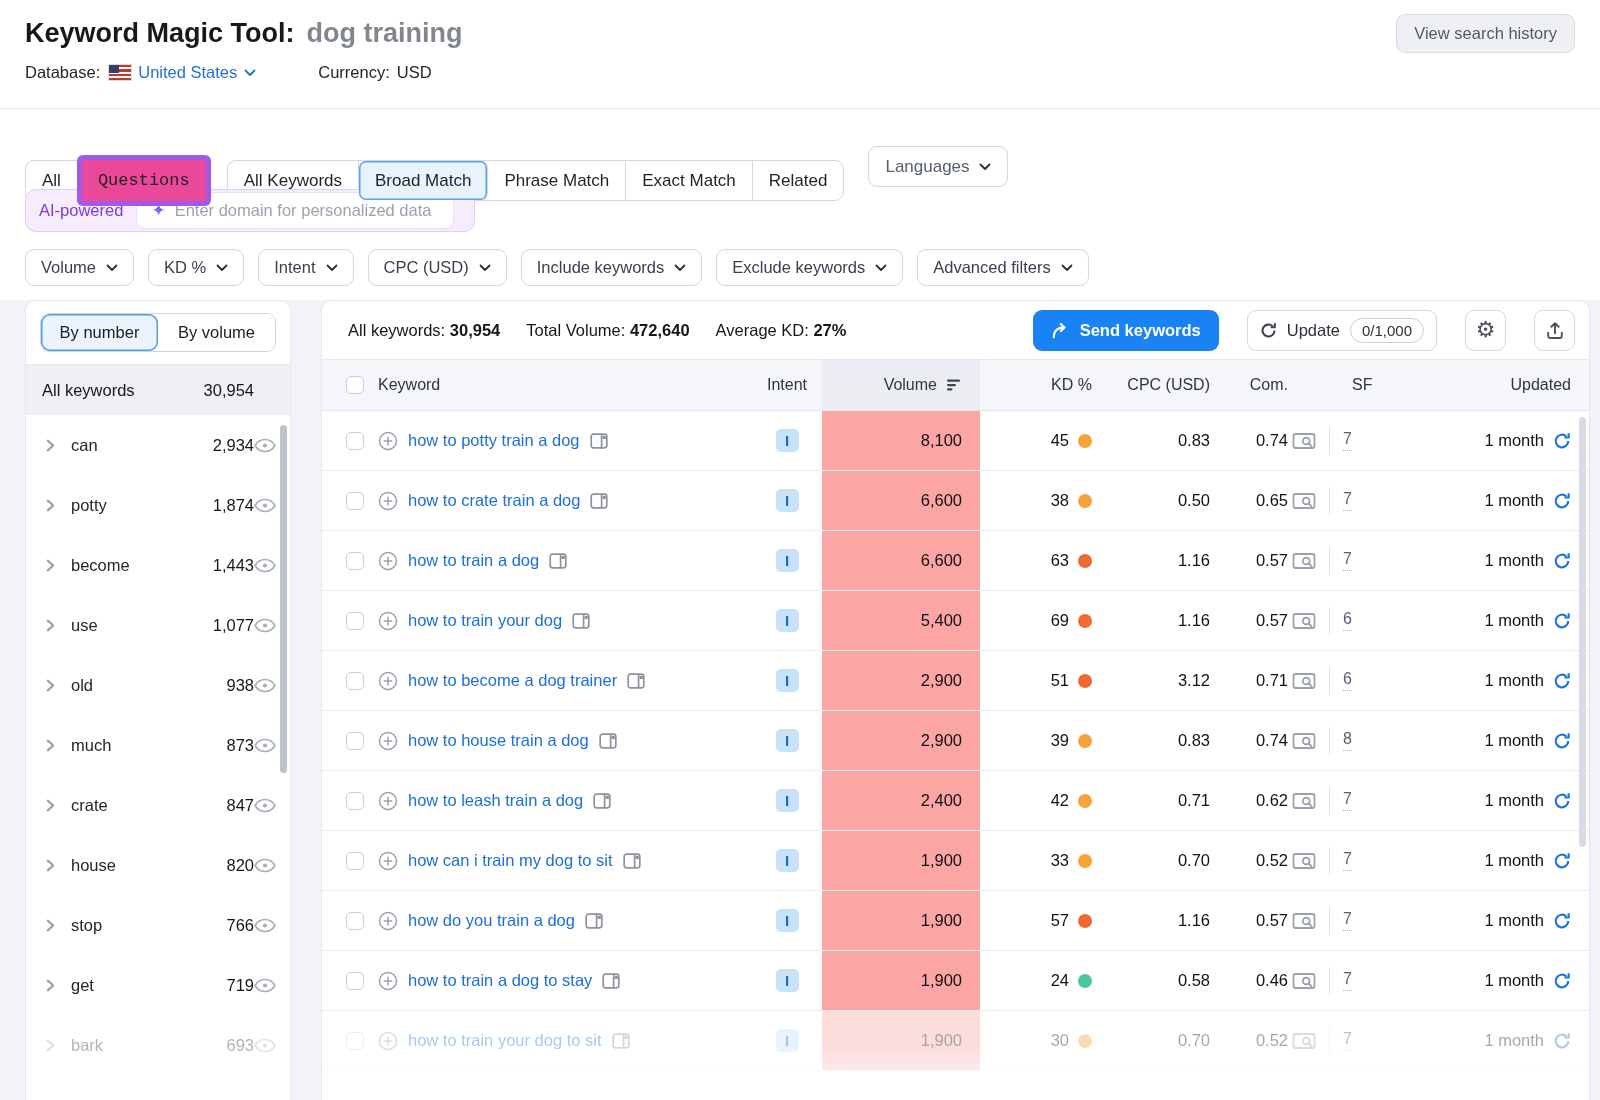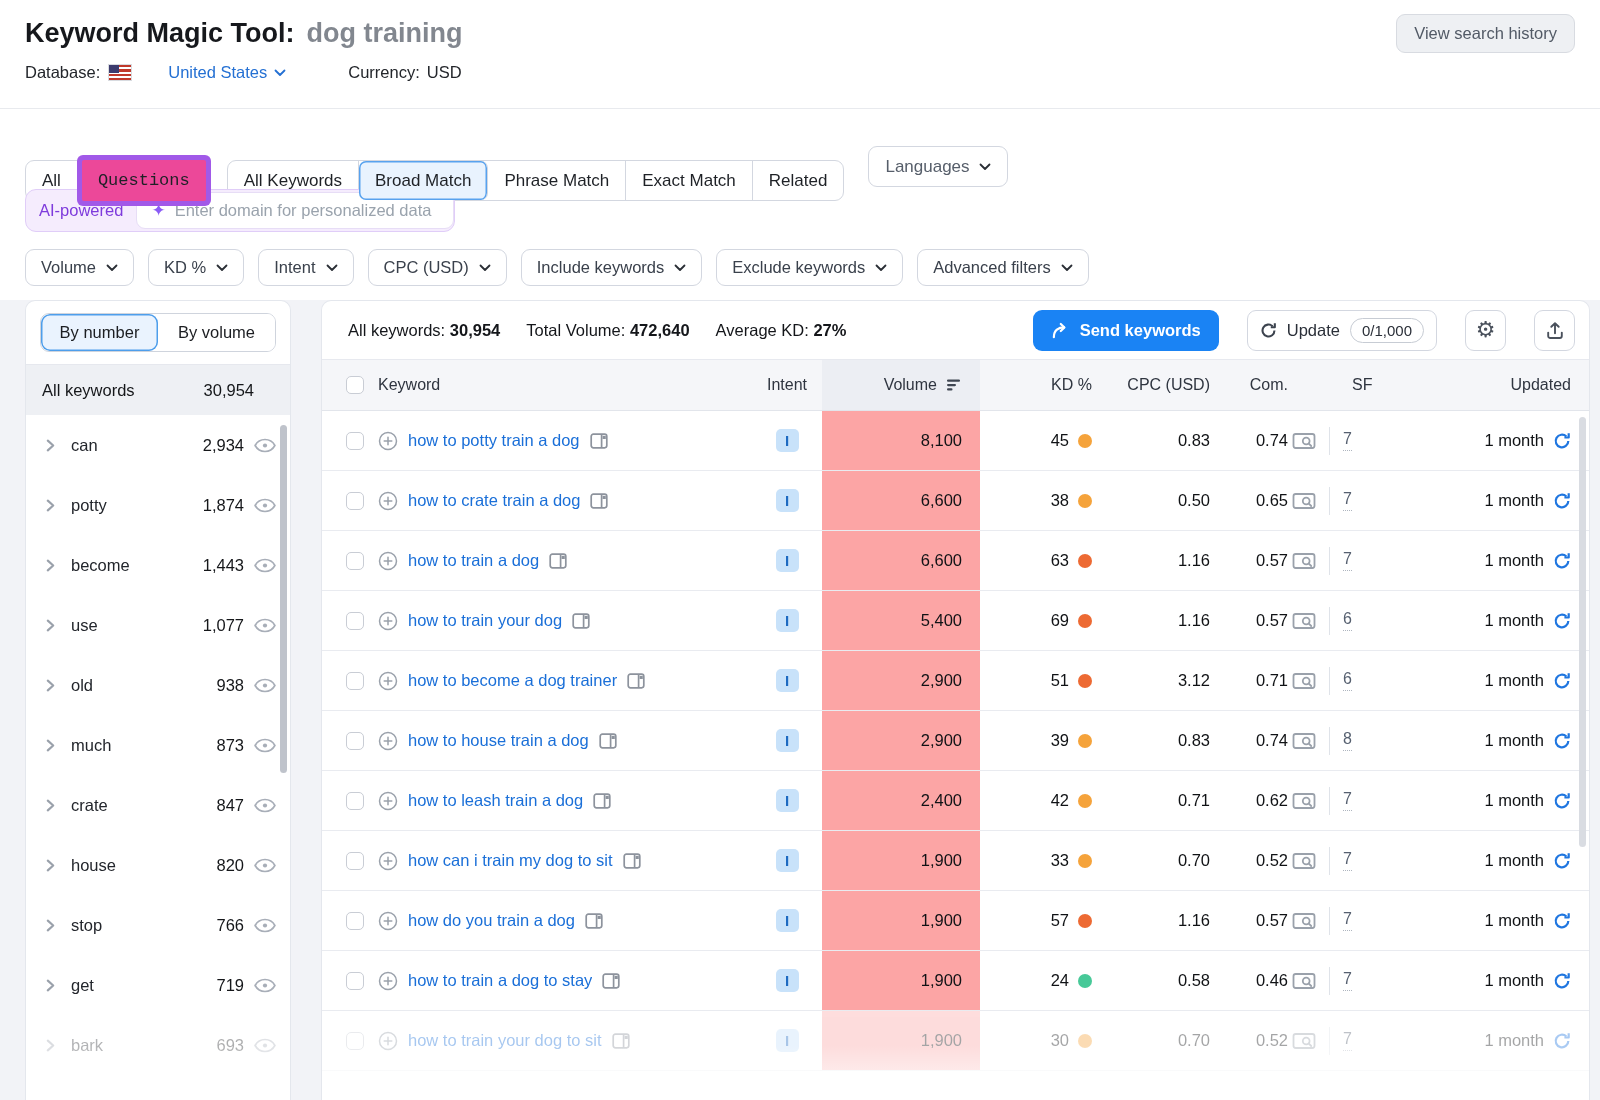--- a/index.html
+++ b/index.html
@@ -11,42 +11,42 @@
   .top { position:absolute; inset:0 0 auto 0; height:300px; background:#fff; }
   .title-row { padding:18px 25px 0; display:flex; gap:12px; align-items:baseline; }
   .page-title { font-size:27px; font-weight:700; color:#16181c; }
   .page-query { font-size:27px; font-weight:700; color:#82878f; }
   .view-history { position:absolute; top:14px; right:25px; background:#eef0f3; border:1px solid #d8dbe1;
     border-radius:9px; padding:9px 17px; font-size:16.5px; color:#525a66; cursor:pointer; }
   .db-row { margin-top:14px; padding:0 25px; display:flex; align-items:center; font-size:16.5px; color:#23262b; }
   .flag { width:22px; height:15px; position:relative; display:inline-block; margin:0 7px 0 9px;
     background:repeating-linear-gradient(to bottom,#c0392b 0 2.2px,#fff 2.2px 4.3px); outline:1px solid #d8dbe0; }
   .flag i { position:absolute; left:0; top:0; width:10px; height:8px; background:#3c3b6e; }
-  .db-link { color:#2470d3; cursor:pointer; display:inline-flex; align-items:center; gap:7px;margin-left:30px; }
+  .db-link { color:#2470d3; cursor:pointer; display:inline-flex; align-items:center; gap:7px; }
   .db-link .chev { color:#2470d3; }
   .currency { margin-left:62px; }
   .hdr-divider { position:absolute; top:108px; left:0; right:0; border-top:1px solid #e8eaee; }
 
   
   .tabs-row { position:absolute; top:132px; left:25px; display:flex; align-items:center; }
   .tab-group { display:inline-flex; align-items:center; border:1px solid #d3d7e0; border-radius:9px; background:#fff; height:41px;margin-top:28px; }
   .tab-group + .tab-group { margin-left:16px; }
   .tab { padding:0 16px; font-size:17px; color:#1e2126; background:transparent; border:none; height:100%;
     display:flex; align-items:center; cursor:pointer; border-right:1px solid #d3d7e0; white-space:nowrap; }
   .tab:last-child { border-right:none; }
   .q-ring { background:#a159e8; padding:5px; border-radius:6px; display:inline-flex; margin:-6px -1px; position:relative; z-index:2; }
   .q-ring .tab { background:#ec4899; border:none; height:41px; border-radius:2px;font-family:Liberation Mono, monospace; }
   .tab.match-active { background:#e9f3fe; box-shadow:inset 0 0 0 1.5px #58a2ee; border-radius:7px; position:relative; z-index:1; }
   .lang-btn { margin-left:24px; display:inline-flex; align-items:center; gap:9px; border:1px solid #d3d7e0; border-radius:9px;
     height:41px; padding:0 16px; font-size:17px; color:#565e6a; background:#fff; cursor:pointer; }
   .chev { color:#2a2e35; }
 
   
   .ai-row { position:absolute; top:189px; left:25px; display:flex; align-items:center; background:#f5ecfd;
-    border:1px solid #e0cdf8; border-radius:11px; height:43px; padding-right:0; }
+    border:1px solid #e0cdf8; border-radius:11px; height:43px; padding-right:20px; }
   .ai-badge { color:#7e3bdc; font-size:16.5px; padding:0 13px; white-space:nowrap; }
   .ai-input-wrap { background:#fff; border:1px solid #e7ddf6; border-radius:9px; height:37px; display:flex;
     align-items:center; gap:9px; padding:0 14px; width:318px; }
   .sparkle { color:#8b5cf6; font-size:17px; line-height:1; }
   .ai-input { border:none; outline:none; font:16.5px "Liberation Sans",sans-serif; color:#3a404a; width:100%; background:transparent; }
   .ai-input::placeholder { color:#9aa3ad; }
 
   
   .filters { position:absolute; top:249px; left:25px; display:flex; gap:14px; }
   .filter-btn { display:inline-flex; align-items:center; gap:10px; height:37px; padding:0 15px; background:#fff;
@@ -61,21 +61,21 @@
   .side-toggle-wrap { padding:12px 14px 12px; }
   .side-toggle { display:flex; border:1px solid #cfd4dd; border-radius:9px; height:39px; overflow:hidden; }
   .side-toggle .opt { flex:1; display:flex; align-items:center; justify-content:center; font-size:16.5px; color:#1c1e22; cursor:pointer; background:#fff; }
   .side-toggle .opt.active { background:#eaf3fe; box-shadow:inset 0 0 0 1.5px #4e9eeb; border-radius:9px; }
   .side-divider { border-top:1px solid #e6e8ee; }
   .side-allrow { background:#eef0f4; height:50px; display:flex; align-items:center; justify-content:space-between;
     padding:0 36px 0 16px; font-size:16.5px; color:#15171a; cursor:pointer; }
   .side-item { height:60px; display:flex; align-items:center; padding:0 14px 0 20px; cursor:pointer; }
   .side-item .chr { color:#9aa1ab; margin-right:16px; }
   .side-item .nm { font-size:16.5px; color:#23262c; flex:1; }
-  .side-item .ct { font-size:16.5px; color:#15171a; margin-right:10px; }
+  .side-item .ct { font-size:16.5px; color:#15171a; }
   .side-item .eye { color:#a8aeb8; }
   .side-item.faded { opacity:.35; }
   .side-scroll { position:absolute; right:3px; top:124px; width:7px; height:348px; background:#bfc3cb; border-radius:4px; }
 
   
   .panel { flex:1; margin-right:10px; display:flex; flex-direction:column; }
   .stats-bar { height:58px; display:flex; align-items:center; padding:0 14px 0 26px; flex:none; }
   .stat { font-size:16.5px; color:#14161a; margin-right:26px; white-space:nowrap; }
   .stat b { font-weight:700; }
   .stats-right { margin-left:auto; display:flex; align-items:flex-end; gap:28px; }

